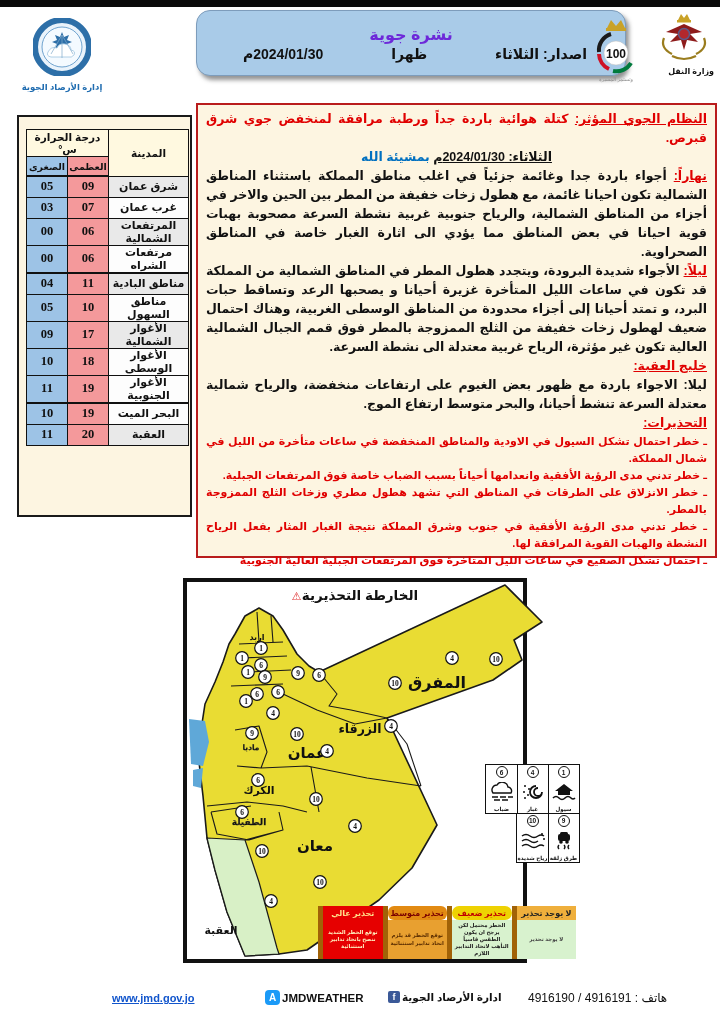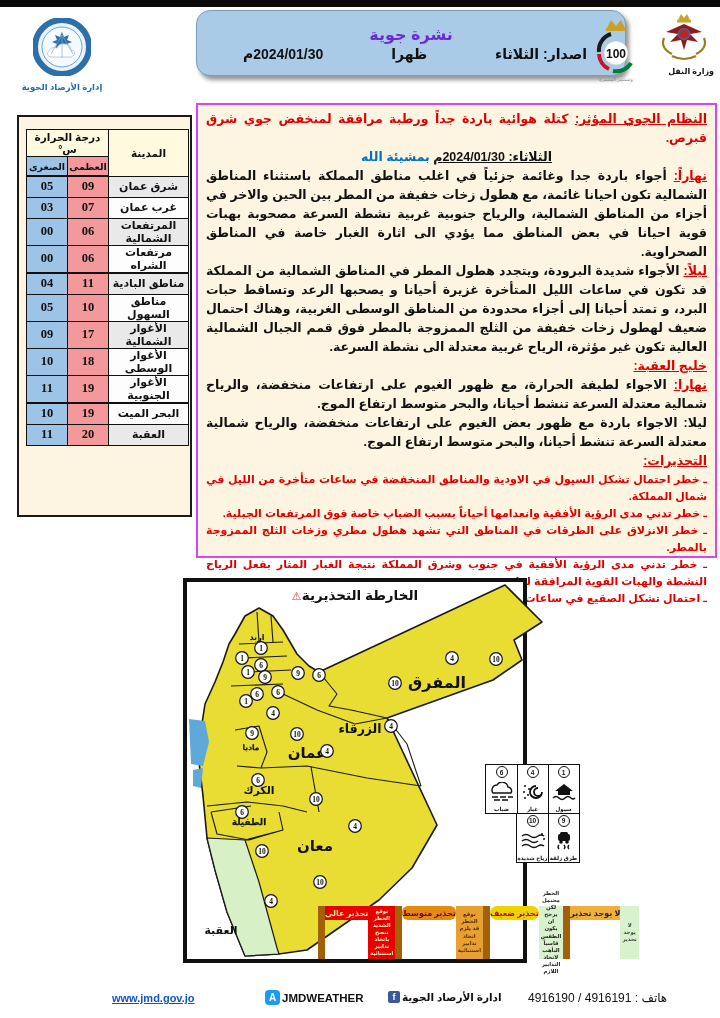--- a/index.html
+++ b/index.html
@@ -19,21 +19,21 @@
     font-weight:bold;font-size:14px;color:#111;}
   #jmd-logo-wrap{left:18px;top:18px;width:88px;text-align:center;}
   #jmd-logo-wrap .dept{color:#1F6CB0;font-weight:bold;font-size:8.5px;margin-top:2px;}
   #centennial{left:585px;top:18px;width:62px;text-align:center;}
   #centennial .small{font-size:5px;color:#8a8a8a;margin-top:-2px;}
   #coat{left:648px;top:12px;width:66px;text-align:right;}
   #coat .ministry{font-size:8px;font-weight:bold;color:#111;margin-top:-1px;letter-spacing:-.5px;}
 
   
   #text-box{left:196px;top:103px;width:521px;height:455px;background:#FDF5E1;
-    border:2px solid #d946ef;box-sizing:border-box;direction:rtl;
+    border:2px solid #b91c1c;box-sizing:border-box;direction:rtl;
     padding:5px 8px 4px 8px;font-size:12.5px;font-weight:bold;color:#111;line-height:19px;}
   #text-box p{margin:0;text-align:justify;}
   .red{color:#E00000;}
   .red-u{color:#E00000;text-decoration:underline;}
   .blk-u{color:#111;text-decoration:underline;}
   .blue{color:#0070C0;}
   .center{text-align:center !important;}
   .warning-line{color:#E00000;font-size:11px;line-height:17px;text-align:justify;}
 
   
@@ -71,21 +71,21 @@
     display:flex;flex-direction:column;align-items:center;justify-content:space-between;
     padding:1px 0;margin:-0.75px;}
   .hz-num{width:10px;height:10px;border:1px solid #111;border-radius:50%;font-size:6.5px;
     font-weight:bold;display:flex;align-items:center;justify-content:center;color:#111;}
   .hz-ic{width:26px;height:20px;}
   .hz-ic svg{width:26px;height:20px;}
   .hz-label{font-size:5.5px;font-weight:bold;color:#111;white-space:nowrap;}
 
   
   #warning-level-legend{left:131px;bottom:0;width:258px;height:53px;display:flex;direction:ltr;}
-  .wl-col{flex:1;display:flex;flex-direction:row;border-left:7px solid #a16207;}
+  .wl-col{flex:1;display:flex;flex-direction:column;border-left:5px solid #a16207;}
   .wl-head{height:14px;font-size:8px;font-weight:bold;display:flex;align-items:center;
     justify-content:center;white-space:nowrap;}
   .wl-body{flex:1;font-size:5.4px;font-weight:bold;line-height:1.3;text-align:center;
     direction:rtl;display:flex;align-items:center;justify-content:center;padding:1px 2px;}
 
   
   #footer{left:0;top:988px;width:720px;height:30px;font-size:11.5px;color:#111;}
   #site-link{position:absolute;left:112px;top:4px;color:#1155CC;font-weight:bold;
     text-decoration:underline;font-size:11px;cursor:pointer;}
   #appstore{position:absolute;left:265px;top:2px;display:flex;align-items:center;gap:2px;
@@ -233,23 +233,20 @@
     </p>
     <p>
       <span class="red-u">نهاراً:</span><span> أجواء باردة جدا وغائمة جزئياً في اغلب مناطق المملكة باستثناء المناطق الشمالية تكون احيانا غائمة، مع هطول زخات خفيفة من المطر بين الحين والاخر في أجزاء من المناطق الشمالية، والرياح جنوبية غربية نشطة السرعة مصحوبة بهبات قوية احيانا في بعض المناطق مما يؤدي الى اثارة الغبار خاصة في المناطق الصحراوية.</span>
     </p>
     <p>
       <span class="red-u">ليلاً:</span><span> الأجواء شديدة البرودة، ويتجدد هطول المطر في المناطق الشمالية من المملكة قد تكون في ساعات الليل المتأخرة غزيرة أحيانا و يصحبها الرعد وتساقط حبات البرد، و تمتد أحيانا إلى أجزاء محدودة من المناطق الوسطى الغربية، وهناك احتمال ضعيف لهطول زخات خفيفة من الثلج الممزوجة بالمطر فوق قمم الجبال الشمالية العالية تكون غير مؤثرة، الرياح غربية معتدلة الى نشطة السرعة.</span>
     </p>
     <p>
       <span class="red-u">خليج العقبة:</span>
     </p>
-    <p>
-      <span class="red-u">نهارا:</span><span> الاجواء لطيفة الحرارة، مع ظهور الغيوم على ارتفاعات منخفضة، والرياح شمالية معتدلة السرعة تنشط أحيانا، والبحر متوسط ارتفاع الموج.</span>
-    </p>
     <p>ليلا: الاجواء باردة مع ظهور بعض الغيوم على ارتفاعات منخفضة، والرياح شمالية معتدلة السرعة تنشط أحيانا، والبحر متوسط ارتفاع الموج.</p>
     <p>
       <span class="red-u">التحذيرات:</span>
     </p>
     <div>
         <div class="warning-line">ـ  خطر احتمال تشكل السيول في الاودية والمناطق المنخفضة في ساعات متأخرة من الليل في شمال المملكة.</div>
         <div class="warning-line">ـ  خطر تدني مدى الرؤية الأفقية وانعدامها أحياناً  بسبب الضباب خاصة فوق المرتفعات الجبلية.</div>
         <div class="warning-line">ـ  خطر الانزلاق على الطرقات في المناطق التي تشهد هطول مطري وزخات الثلج الممزوجة بالمطر.</div>
         <div class="warning-line">ـ  خطر تدني مدى الرؤية الأفقية  في جنوب وشرق المملكة نتيجة الغبار المثار بفعل الرياح النشطة والهبات القوية المرافقة لها.</div>
         <div class="warning-line">ـ  احتمال تشكل الصقيع  في ساعات الليل المتاخرة فوق المرتفعات الجبلية العالية الجنوبية</div>

